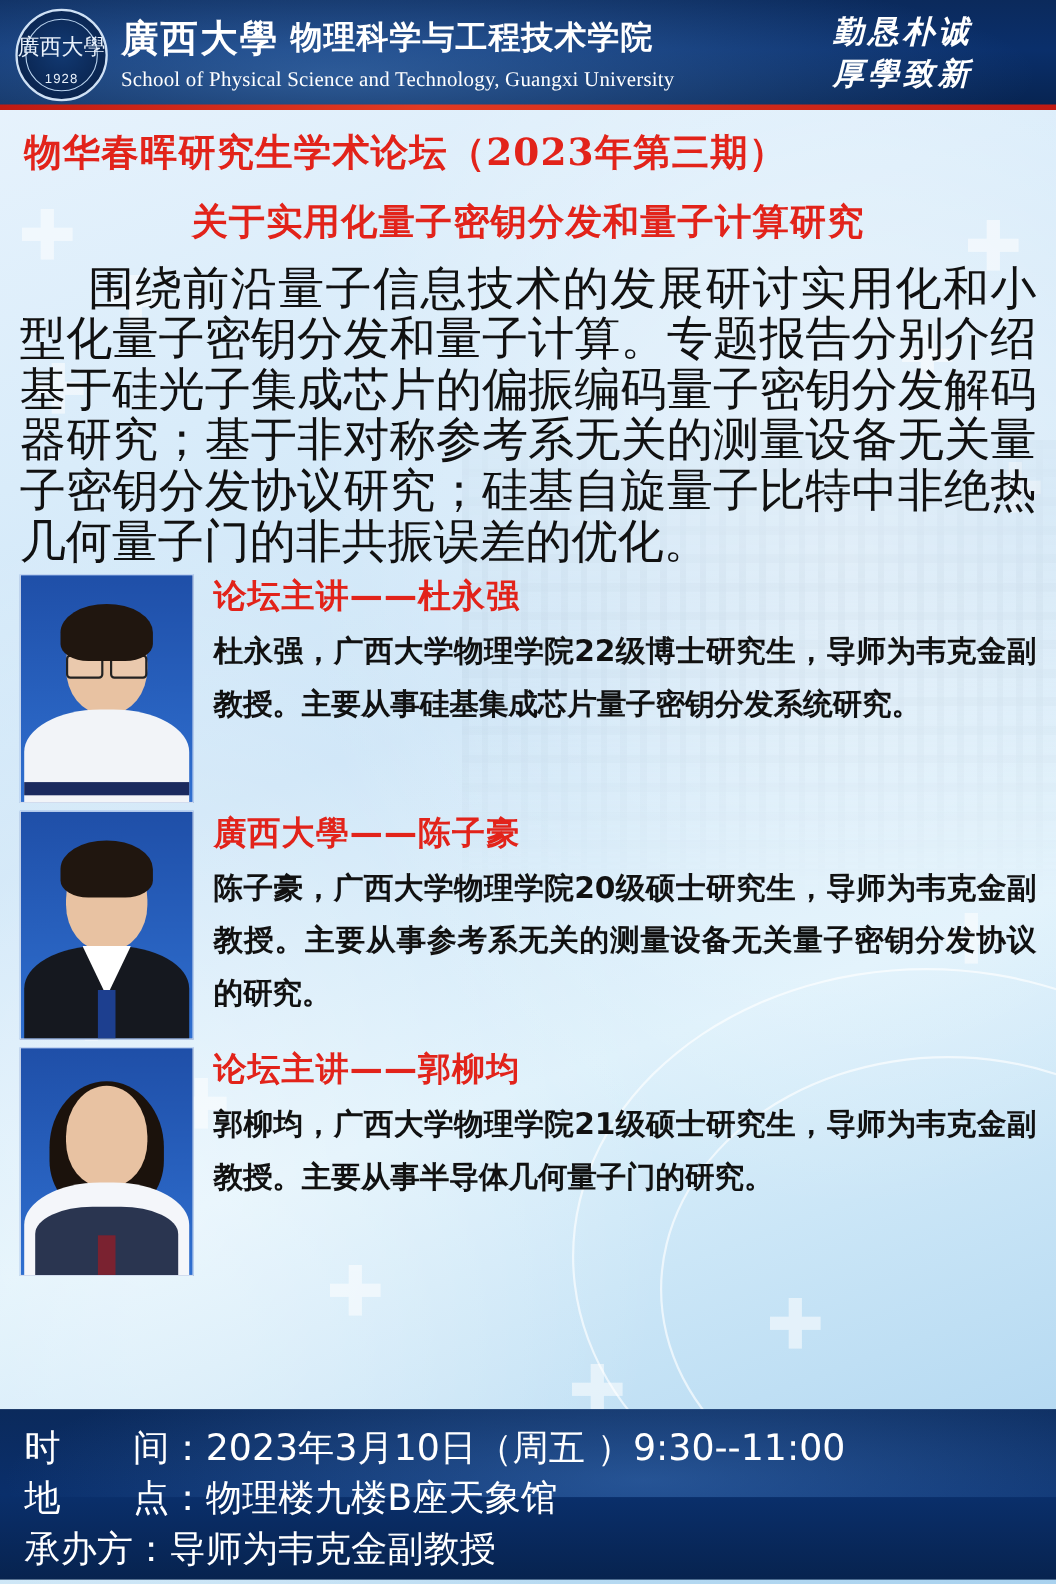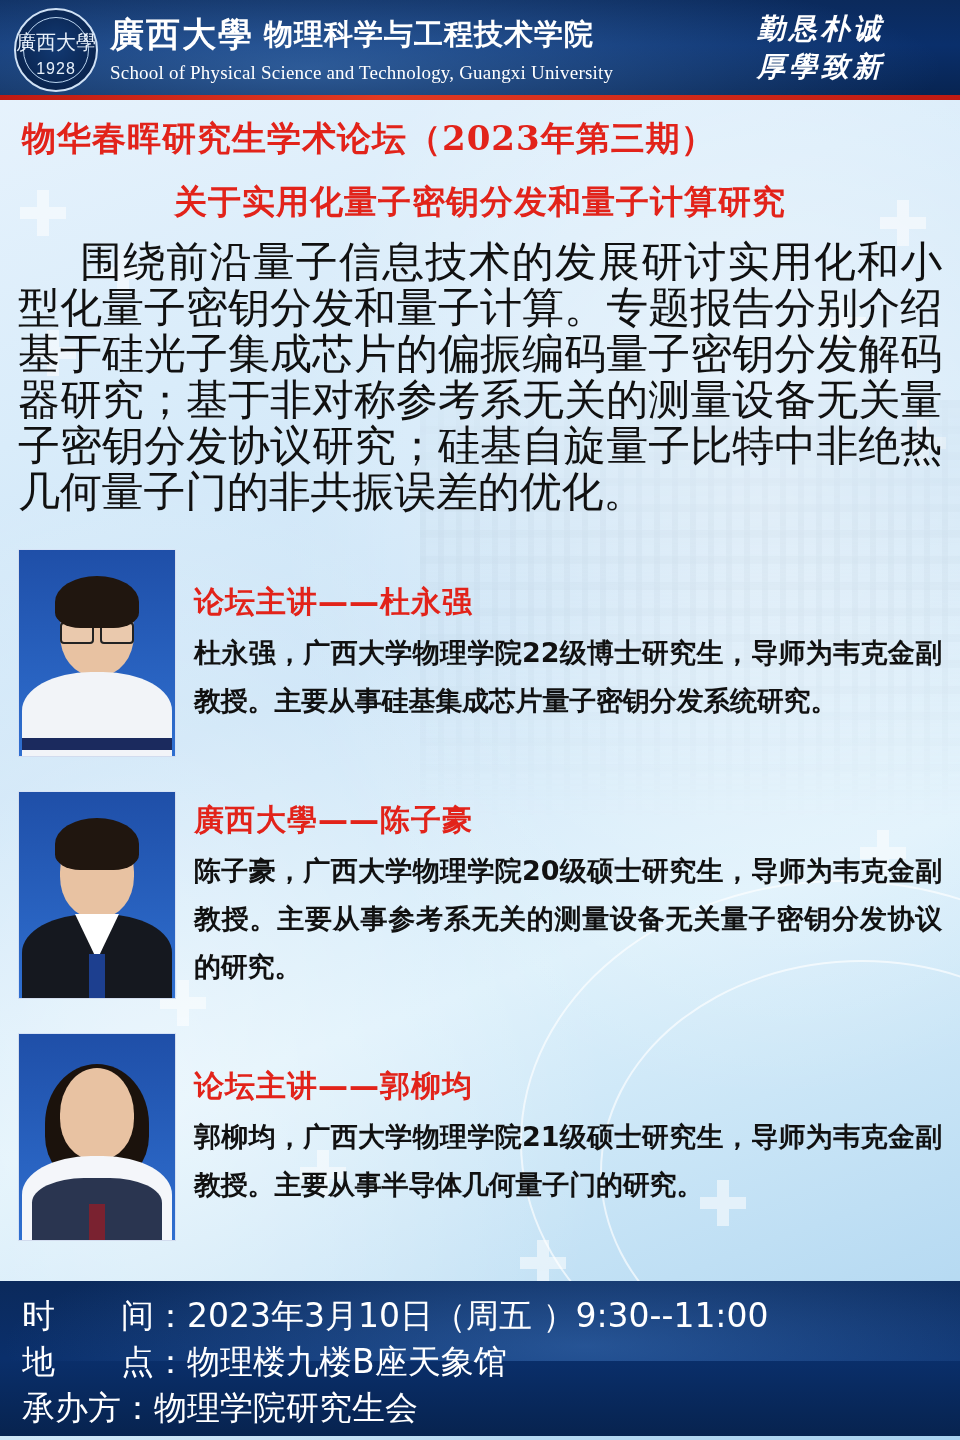--- a/index.html
+++ b/index.html
@@ -111,21 +111,21 @@
     color: #e8f1fb;
     font-size: 20px;
     font-family: "DejaVu Serif", serif;
     line-height: 20px;
   }
   .logo .year {
     position: absolute;
     left: 0; right: 0; bottom: 12px;
     text-align: center;
     color: #e8f1fb;
-    font-size: 16px;
+    font-size: 12px;
     letter-spacing: 1px;
   }
   .header-cn {
     position: absolute;
     left: 110px;
     top: 12px;
     color: #ffffff;
     white-space: nowrap;
   }
   .header-cn .uni {
@@ -217,22 +217,22 @@
     line-height: 46px;
     text-align: justify;
     text-indent: 62px;
     font-family: "DejaVu Sans", sans-serif;
     letter-spacing: -0.2px;
   }
 
   .speaker {
     position: relative;
     display: flex;
-    align-items: center;
-    margin-top: 34px;
+    align-items: flex-start;
+    margin-top: 7px;
   }
   .portrait {
     width: 156px;
     height: 206px;
     flex: 0 0 156px;
     margin-right: 18px;
     border: 1px solid rgba(255,255,255,0.8);
     position: relative;
     overflow: hidden;
     background: linear-gradient(to bottom, #1f4fa8, #2f6fd0);
@@ -502,17 +502,17 @@
 
   <div class="footer">
     <div class="sheen"></div>
     <div class="footer-row">
       <span class="lbl">时　　间：</span><span>2023年3月10日（周五 ）9:30--11:00</span>
     </div>
     <div class="footer-row">
       <span class="lbl">地　　点：</span><span>物理楼九楼B座天象馆</span>
     </div>
     <div class="footer-row">
-      <span class="lbl">承办方：</span><span>物理学院研究生会</span>
+      <span class="lbl">承办方：</span><span>导师为韦克金副教授</span>
     </div>
   </div>
 
 </div>
 
 </body></html>

